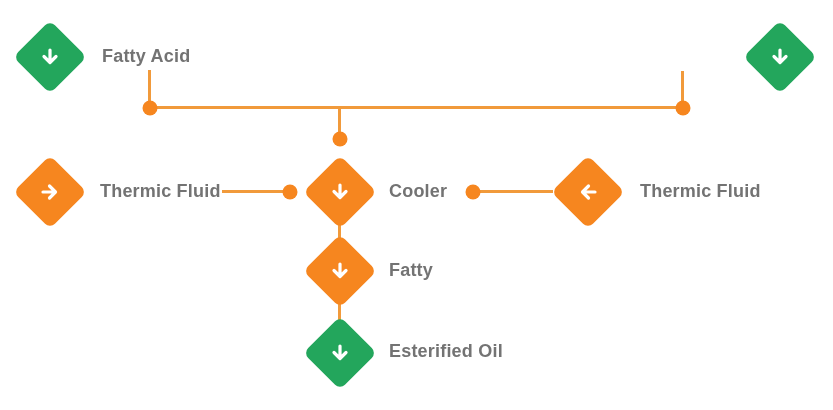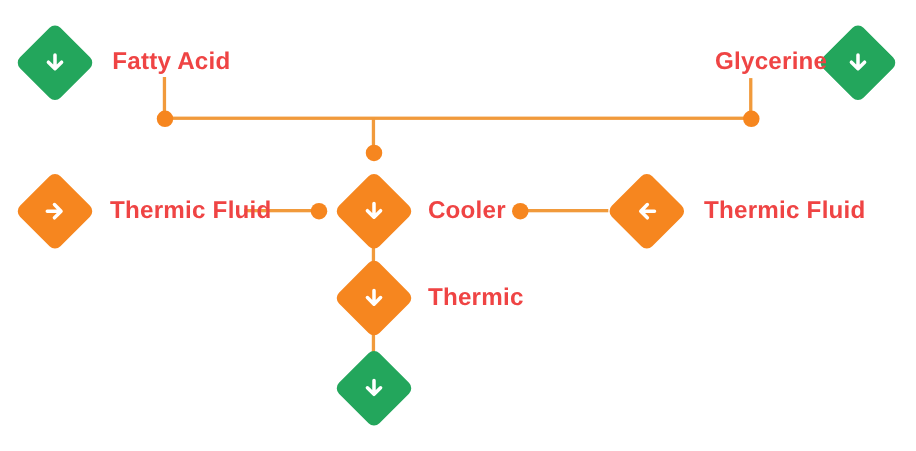--- a/index.html
+++ b/index.html
@@ -26,21 +26,21 @@
     display:flex;align-items:center;justify-content:center;z-index:3;
   }
   .diamond .icon{transform:rotate(-45deg);display:flex;align-items:center;justify-content:center;}
   .green{background:#23A65C;}
   .orange{background:#F6861F;}
   .dir-right svg{transform:rotate(-90deg);}
   .dir-left svg{transform:rotate(90deg);}
   
   .label{
     position:absolute;transform:translateY(-54%);
-    color:#ef4444;font-weight:700;font-size:22px;letter-spacing:.2px;
+    color:#737373;font-weight:700;font-size:18px;letter-spacing:.2px;
     white-space:nowrap;z-index:4;
   }
 </style>
 </head>
 <body>
 
 <div class="canvas">
 
   <div class="vline" style="left:148px;top:70px;height:38px;"></div>
   <div class="vline" style="left:681px;top:71px;height:37px;"></div>
@@ -107,19 +107,19 @@
 
   <div class="diamond green" style="left:340px;top:353px;">
     <span class="icon">
       <svg width="24" height="24" viewBox="0 0 24 24" fill="none" stroke="#ffffff" stroke-width="3.2" stroke-linecap="round" stroke-linejoin="round">
           <path d="M12 5v12M6 11.5L12 17.5L18 11.5"></path>
         </svg>
     </span>
   </div>
 
   <div class="label" style="left:102px;top:57px;">Fatty Acid</div>
-  <div class="label" style="left:650px;top:57px;">Glycerine</div>
   <div class="label" style="left:100px;top:192px;">Thermic Fluid</div>
   <div class="label" style="left:389px;top:192px;">Cooler</div>
   <div class="label" style="left:640px;top:192px;">Thermic Fluid</div>
-  <div class="label" style="left:389px;top:271px;">Thermic</div>
+  <div class="label" style="left:389px;top:271px;">Fatty</div>
+  <div class="label" style="left:389px;top:352px;">Esterified Oil</div>
 
 </div>
 
 </body></html>

